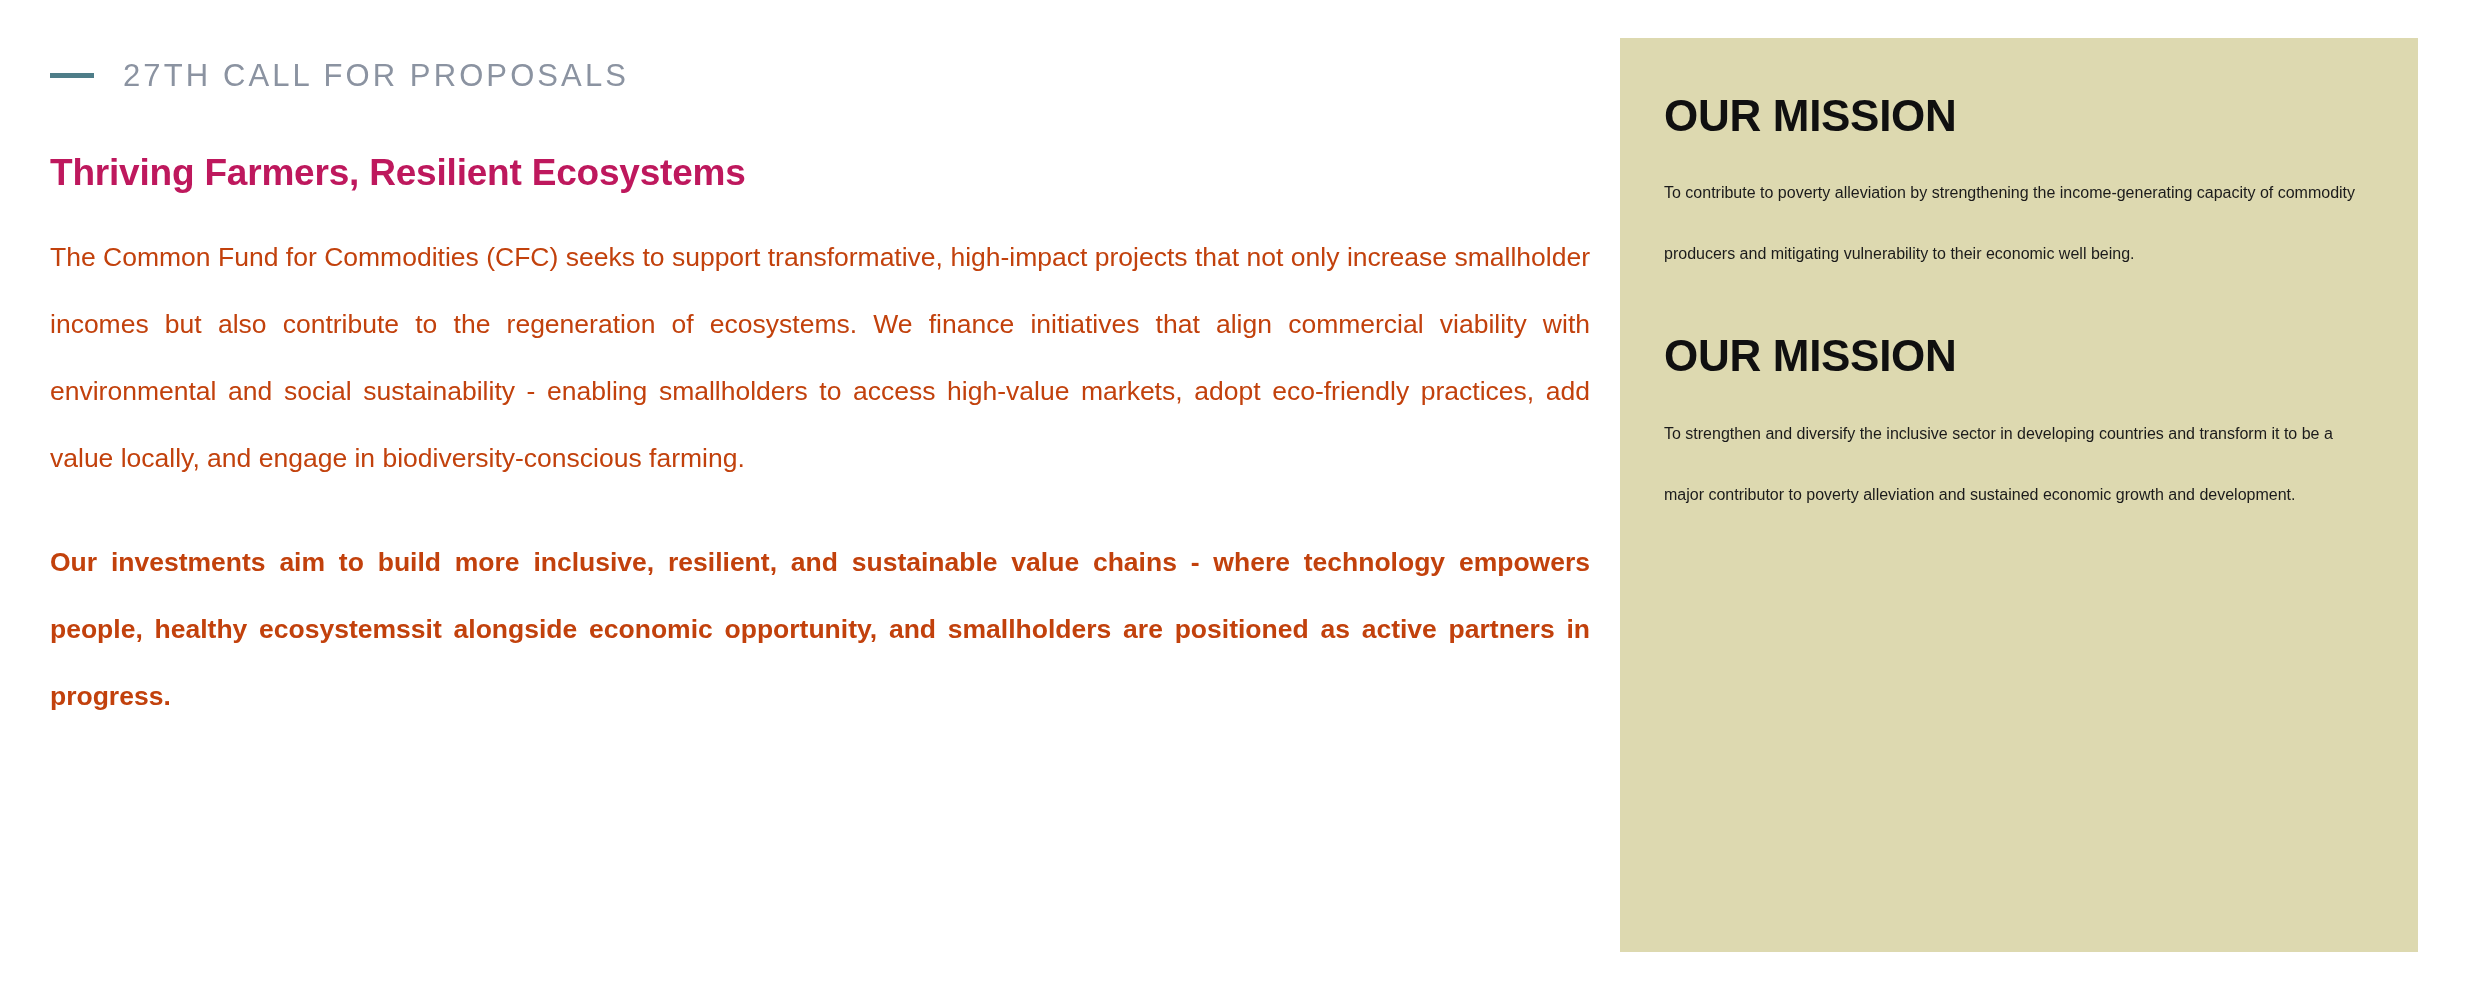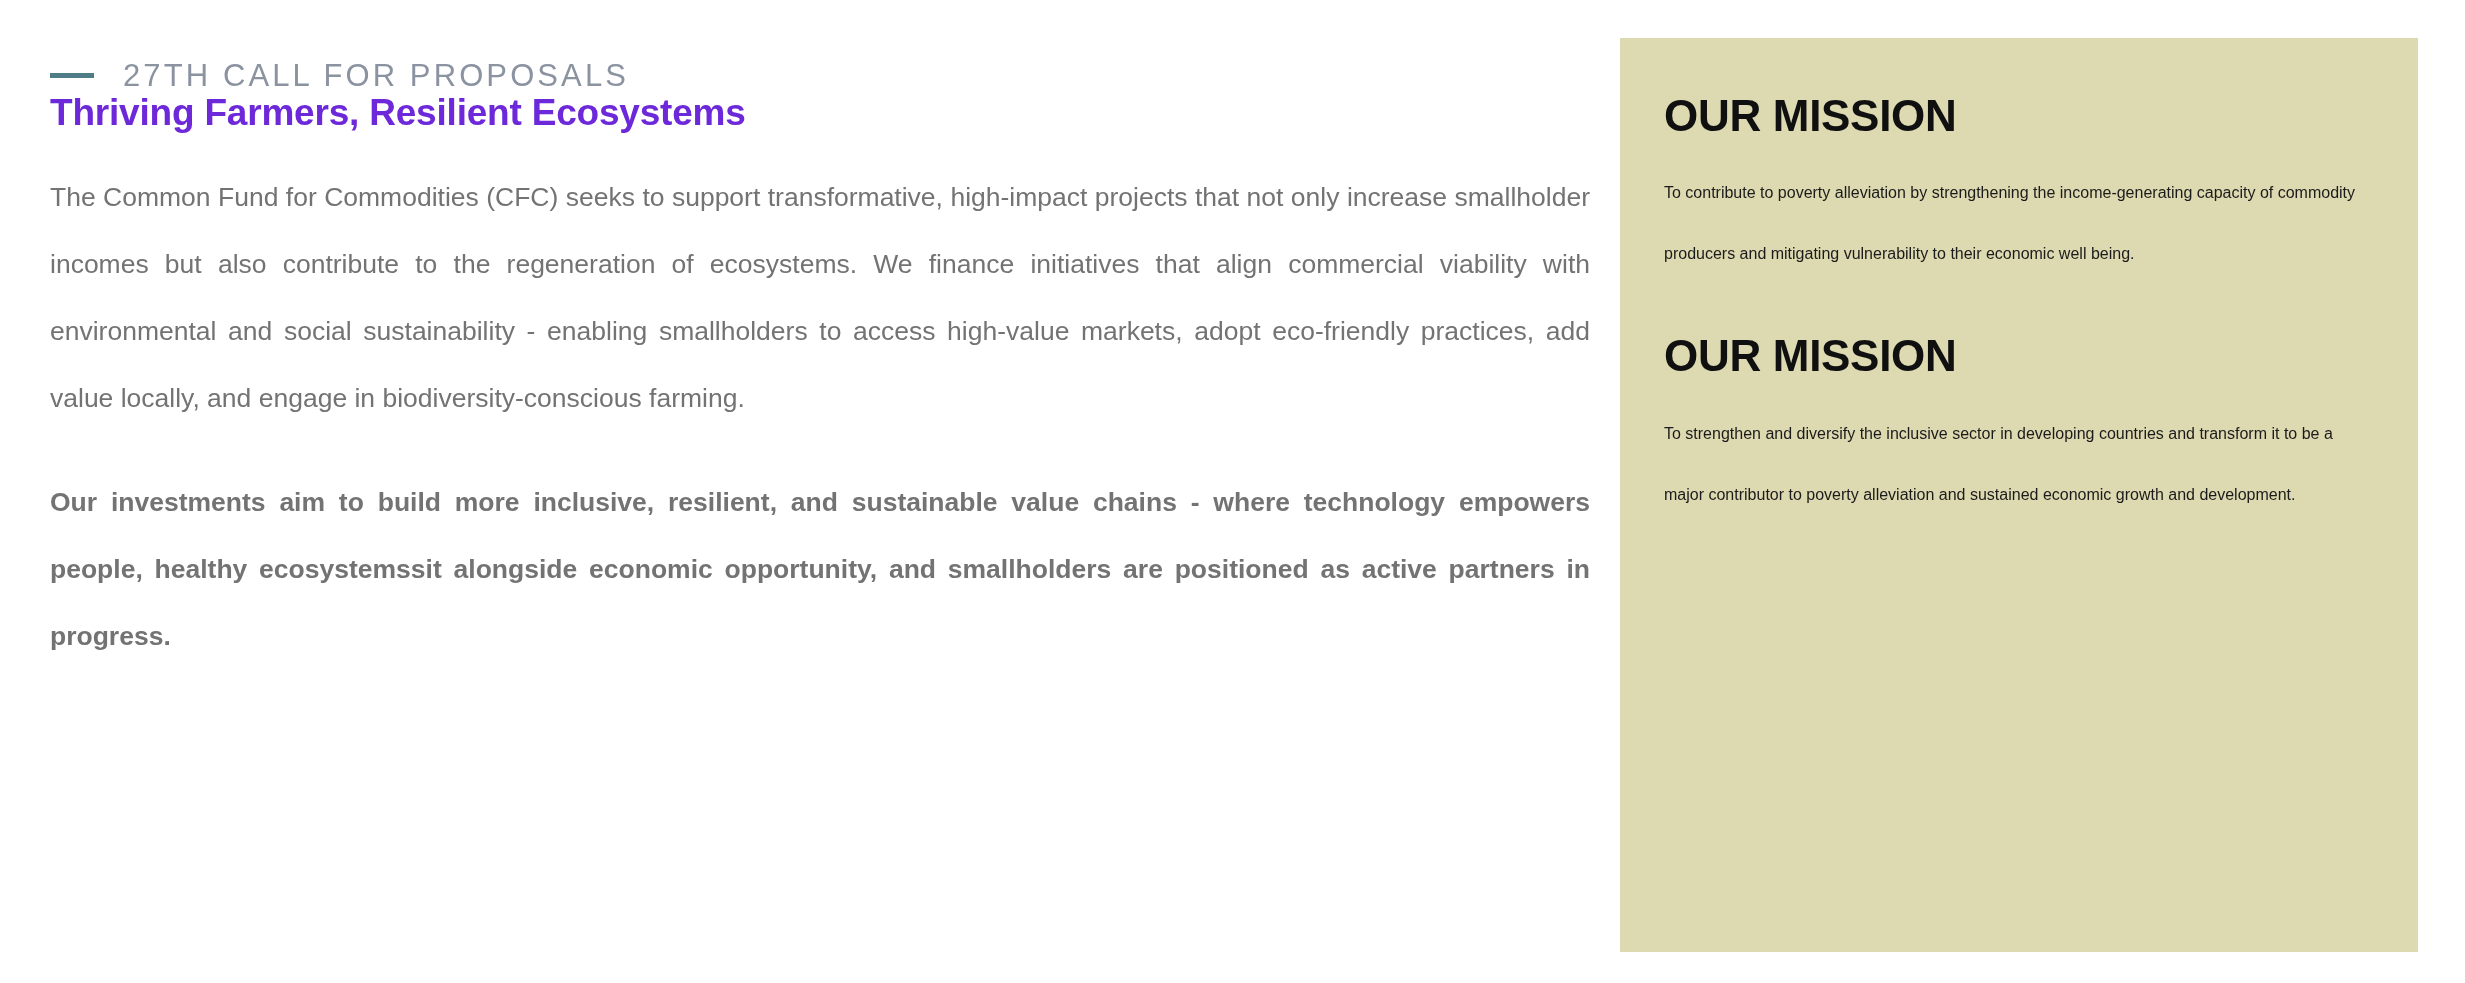--- a/index.html
+++ b/index.html
@@ -47,33 +47,34 @@
   .eyebrow-label {
     font-size: 31px;
     font-weight: 400;
     letter-spacing: 3.1px;
     color: #8b93a1;
     white-space: nowrap;
     line-height: 1;
   }
 
   .section-title {
+    margin-top: 60px;
     font-size: 37px;
     font-weight: 700;
-    color: #6d28d9;
+    color: #be185d;
     letter-spacing: -0.2px;
     line-height: 1.15;
   }
 
   .body-para {
     margin-top: 29px;
     width: 1540px;
     font-size: 26.5px;
     font-weight: 400;
-    color: #737373;
+    color: #c2410c;
     line-height: 67px;
     text-align: justify;
     text-justify: inter-word;
   }
 
   .body-para.second { margin-top: 37px; font-weight: bold; }
 
   
   .side-panel {
     position: absolute;

